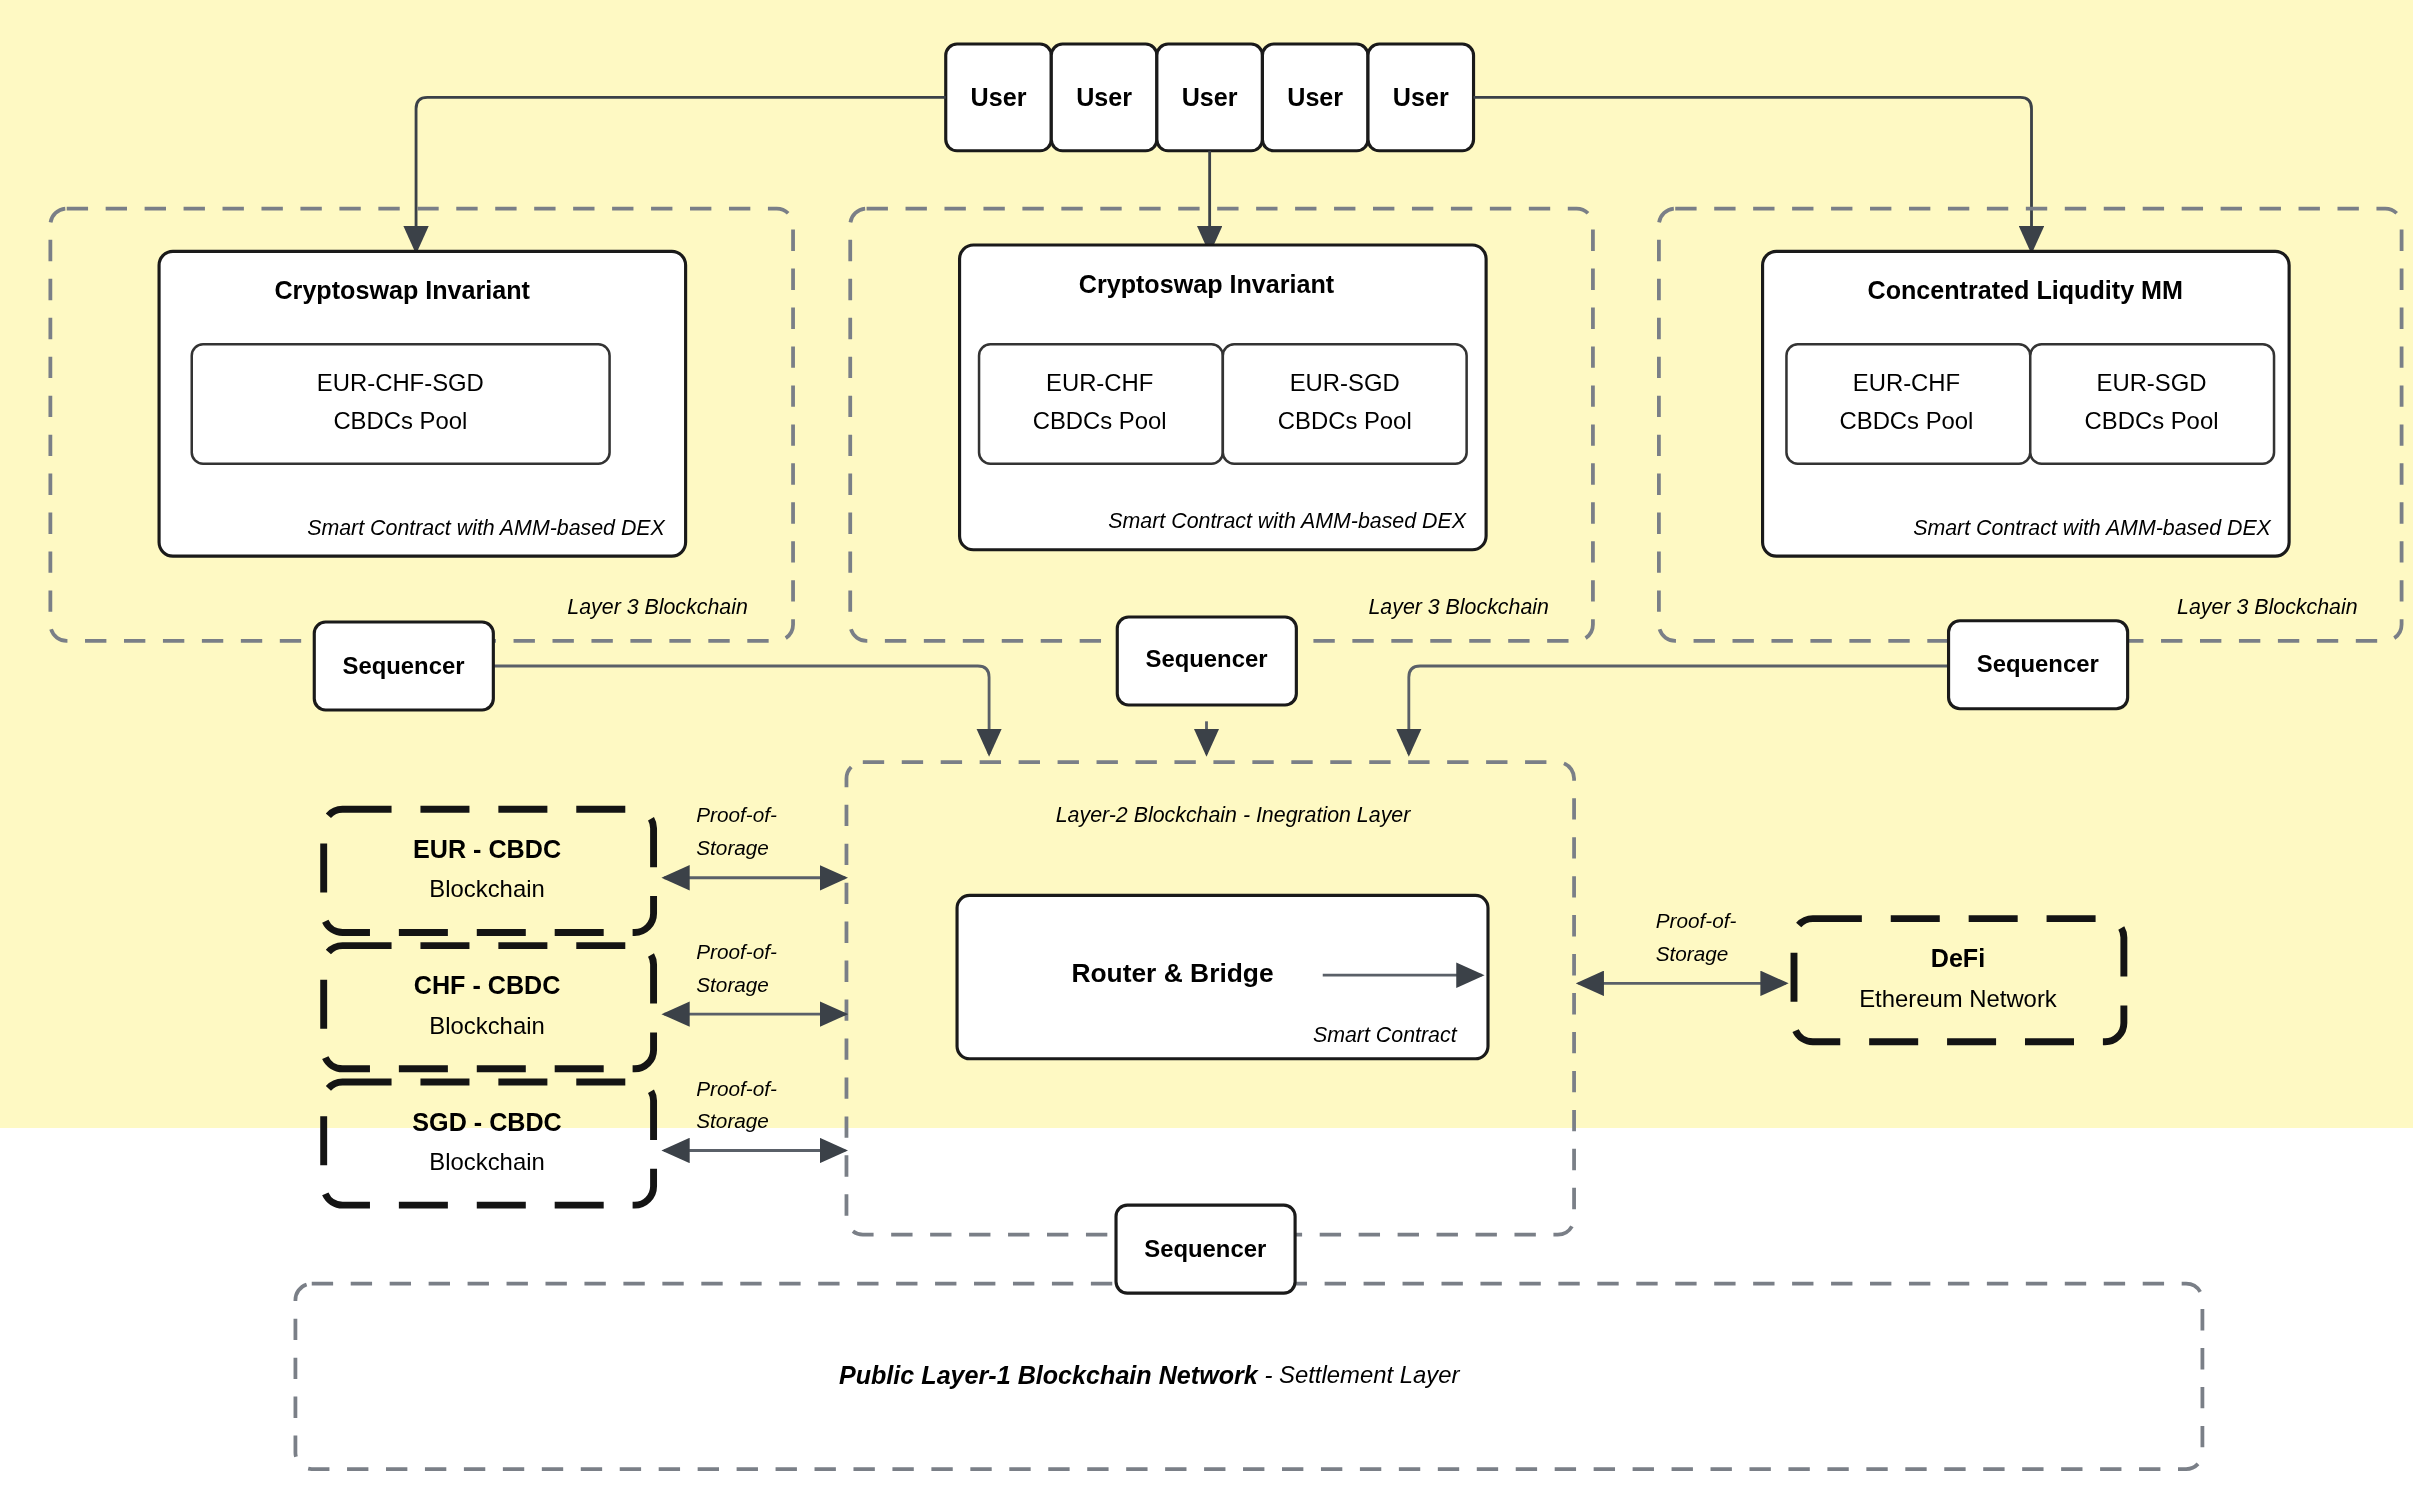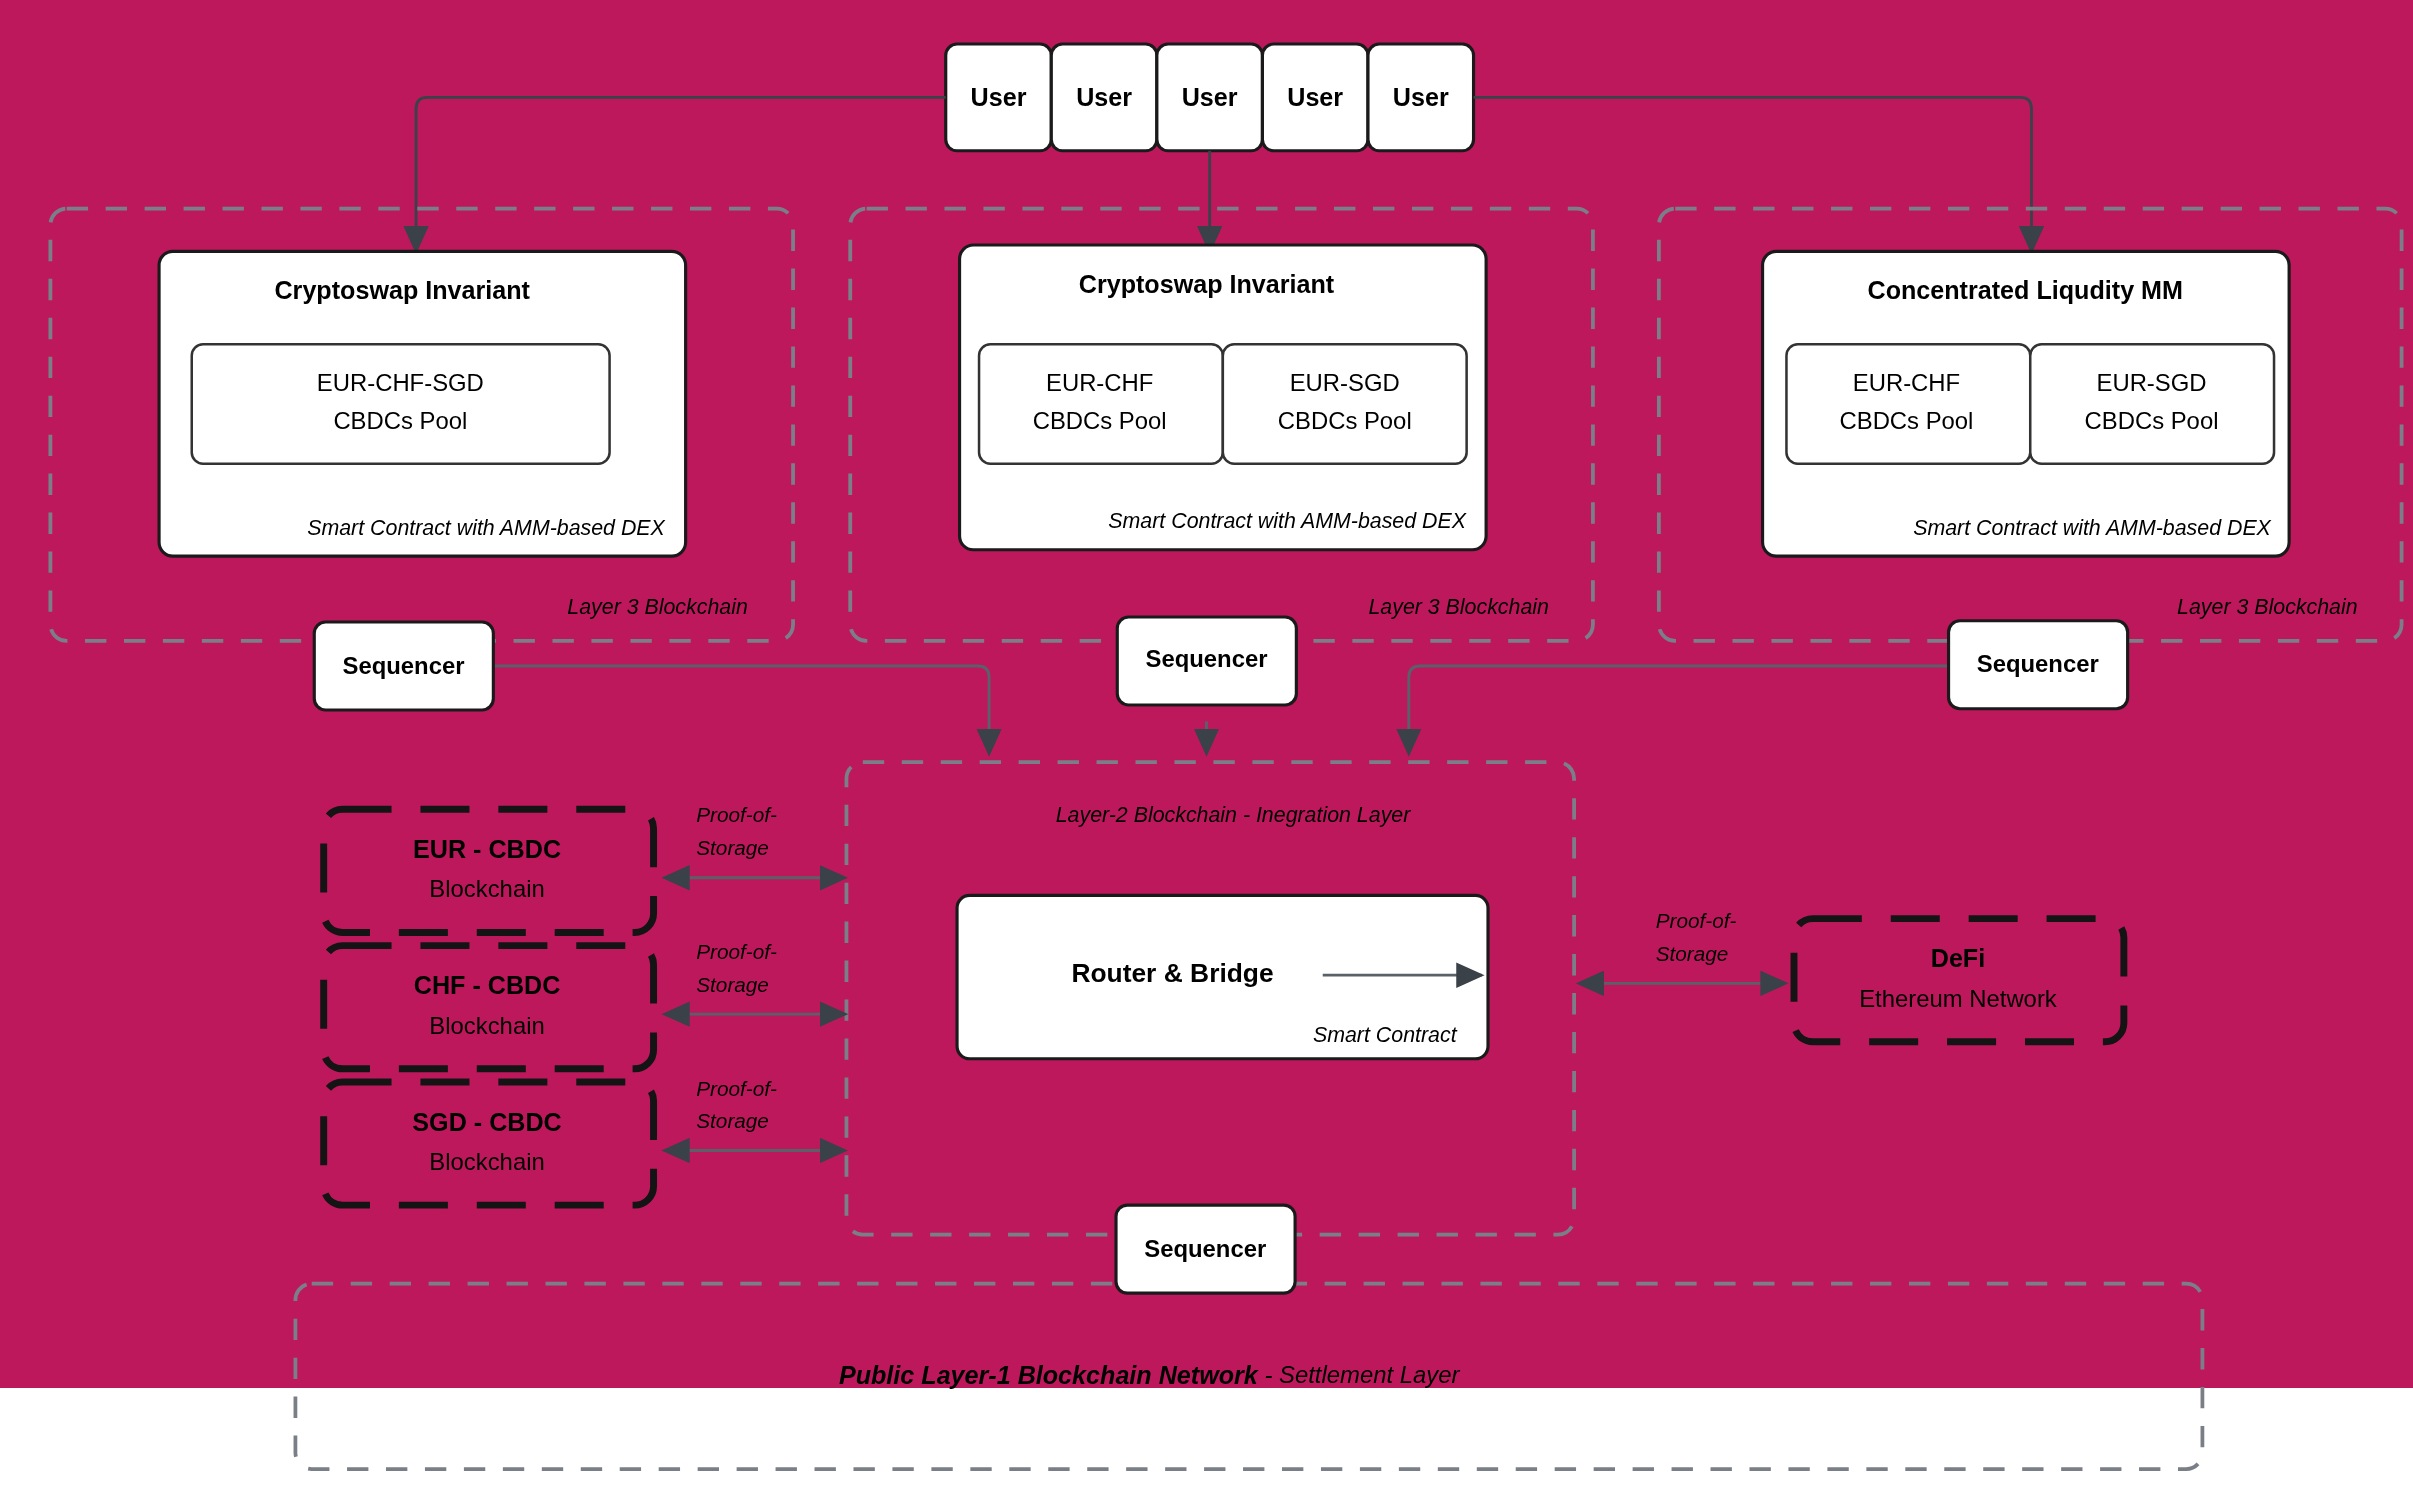--- a/index.html
+++ b/index.html
@@ -9,22 +9,22 @@
   }
   body {
     width: 2413px;
     height: 1508px;
     font-family: "Liberation Sans", sans-serif;
     overflow: hidden;
   }
   #diagram-root {
     position: relative;
     width: 2413px;
-    height: 1388px;
-    background: #be185d;
+    height: 1128px;
+    background: #fef9c3;
   }
   svg.layer {
     position: absolute;
     top: 0;
     left: 0;
     width: 2413px;
     height: 1508px;
   }
   .solid-box {
     fill: #ffffff;

